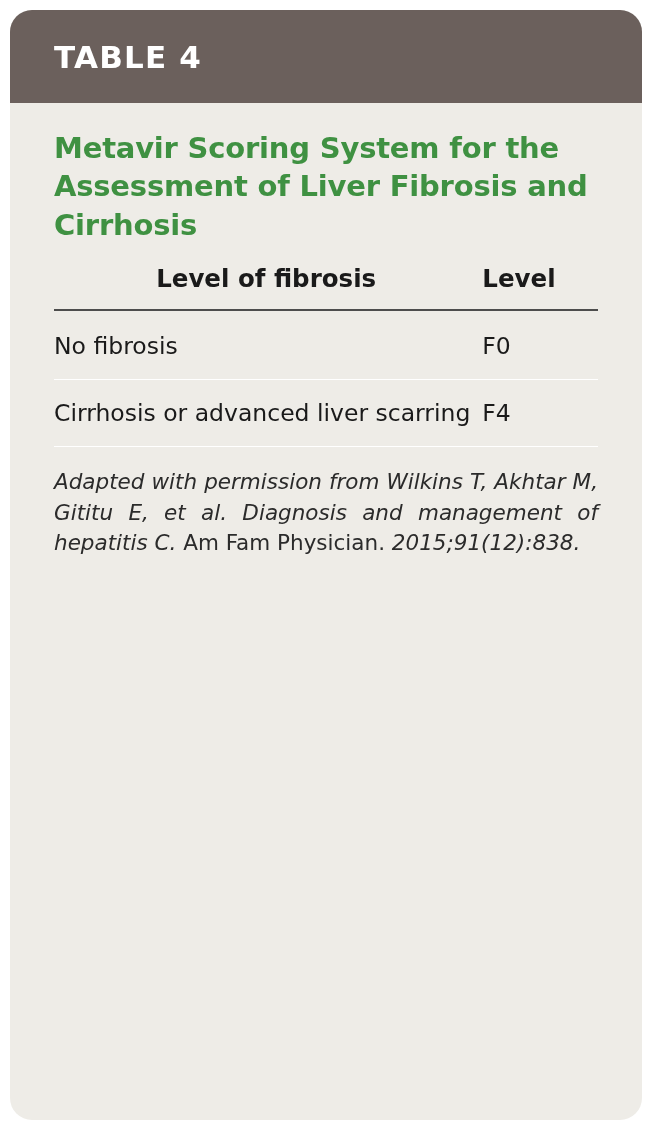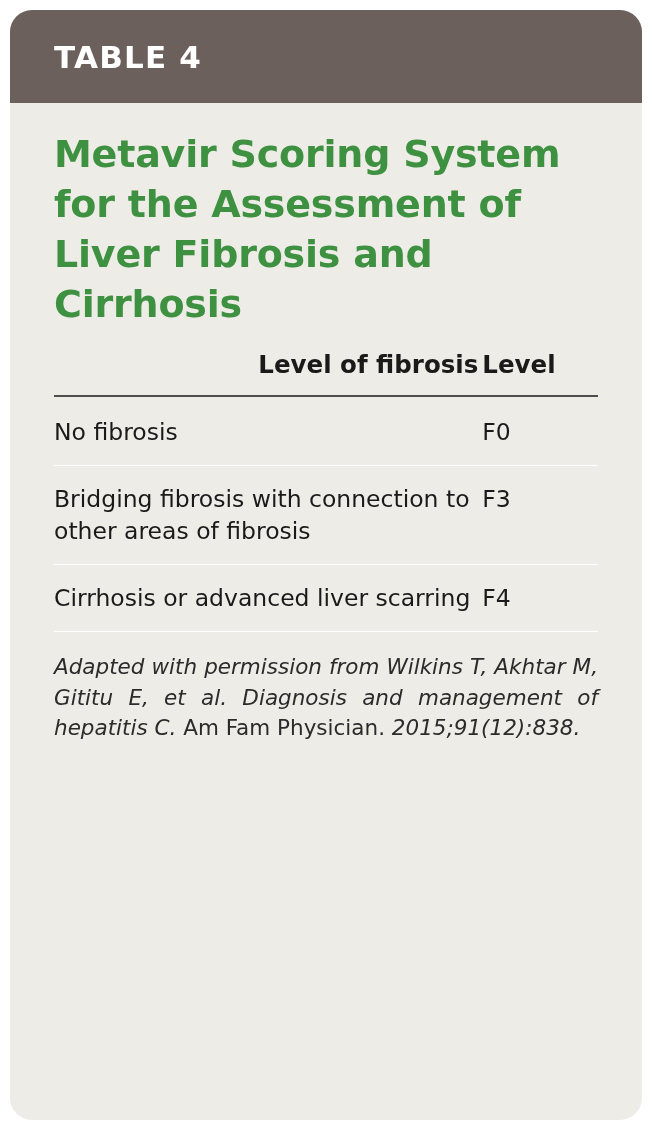--- a/index.html
+++ b/index.html
@@ -38,36 +38,36 @@
     font-weight: bold;
     letter-spacing: 1.2px;
     font-family: "DejaVu Sans", sans-serif;
   }
   .card-body {
     padding: 26px 44px 0 44px;
     box-sizing: border-box;
   }
   .table-title {
     color: #3f9142;
-    font-size: 38px;
+    font-size: 29px;
     font-weight: bold;
     line-height: 1.32;
     letter-spacing: -0.2px;
     margin: 0 0 20px 0;
     font-family: "DejaVu Sans", sans-serif;
   }
   table.data-table {
     width: 100%;
     border-collapse: collapse;
     table-layout: fixed;
   }
   table.data-table col.col-desc { width: 78%; }
   table.data-table col.col-score { width: 22%; }
   th.head-cell {
-    text-align: right;
+    text-align: center;
     color: #1a1a1a;
     font-size: 24.5px;
     font-weight: bold;
     padding: 0 0 16px 0;
     vertical-align: bottom;
     font-family: "DejaVu Sans", sans-serif;
   }
   th.head-cell.score {
     text-align: left;
     padding-left: 4px;
@@ -131,24 +131,20 @@
           <th class="head-cell">Level of fibrosis</th>
           <th class="head-cell score">Level</th>
         </tr>
       </thead>
       <tbody>
         <tr>
           <td class="body-cell">No fibrosis</td>
           <td class="body-cell score">F0</td>
         </tr>
         <tr>
-          <td class="body-cell">Bridging fibrosis with connection to other areas of fibrosis</td>
-          <td class="body-cell score">F3</td>
-        </tr>
-        <tr>
           <td class="body-cell">Cirrhosis or advanced liver scarring</td>
           <td class="body-cell score">F4</td>
         </tr>
       </tbody>
     </table>
   </div>
 
   <div class="footnote">
     <span class="ital">Adapted with permission from Wilkins T, Akhtar M, Gititu E, et al. Diagnosis and management of hepatitis C.</span><span class="norm"> Am Fam Physician.</span><span class="ital"> 2015;91(12):838.</span>
   </div>

